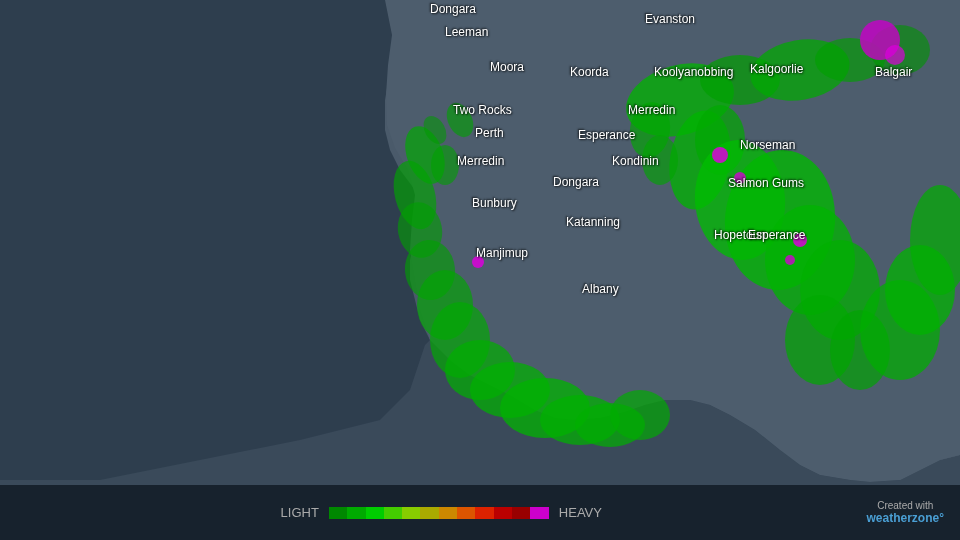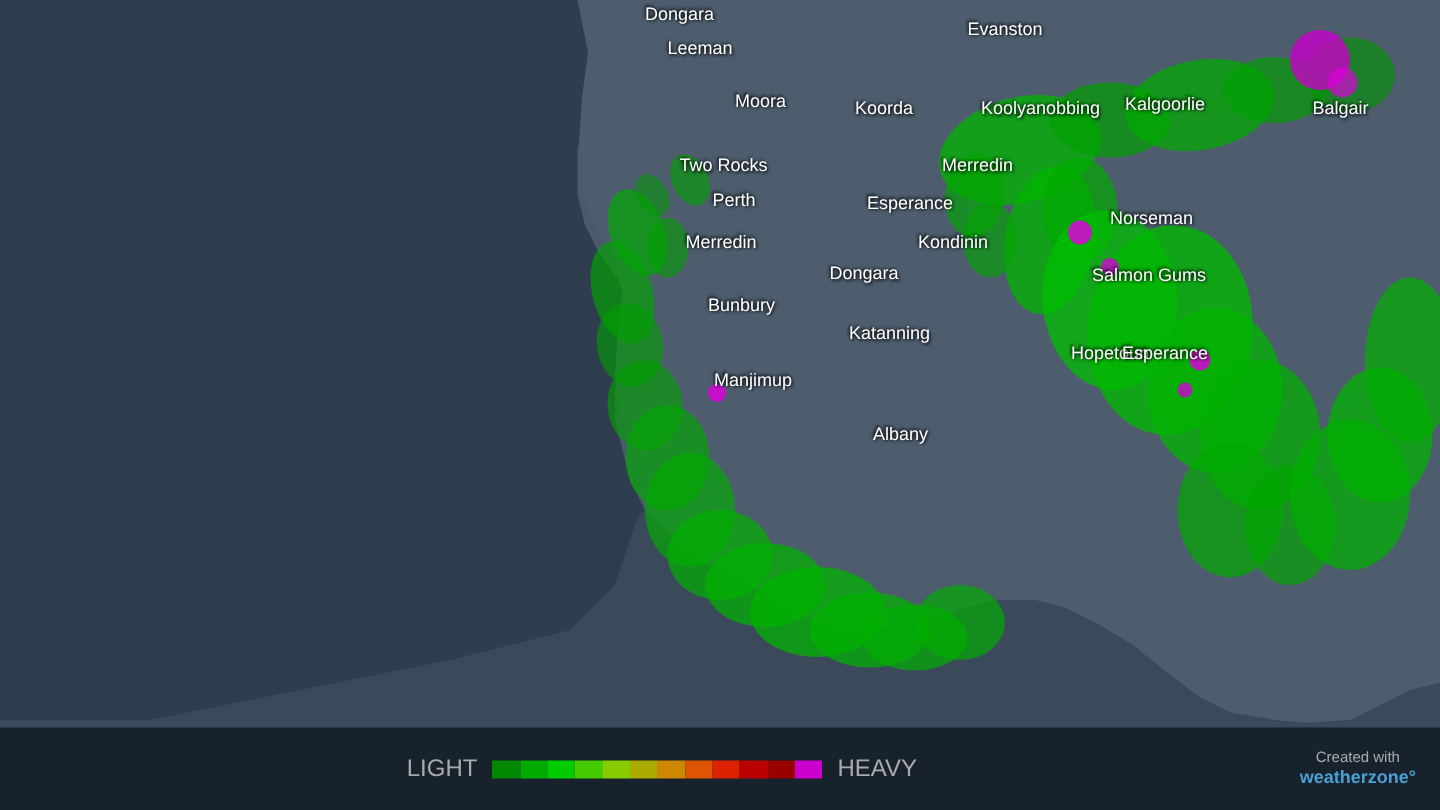--- a/index.html
+++ b/index.html
@@ -96,21 +96,21 @@
 
     #legend {
       flex: 1;
       display: flex;
       align-items: center;
       justify-content: center;
       gap: 10px;
     }
 
     .legend-label {
-      font-size: 16px;
+      font-size: 13px;
       color: #aaaaaa;
       text-transform: uppercase;
     }
 
     #legend-bar {
       display: flex;
       height: 12px;
       width: 220px;
     }
 

